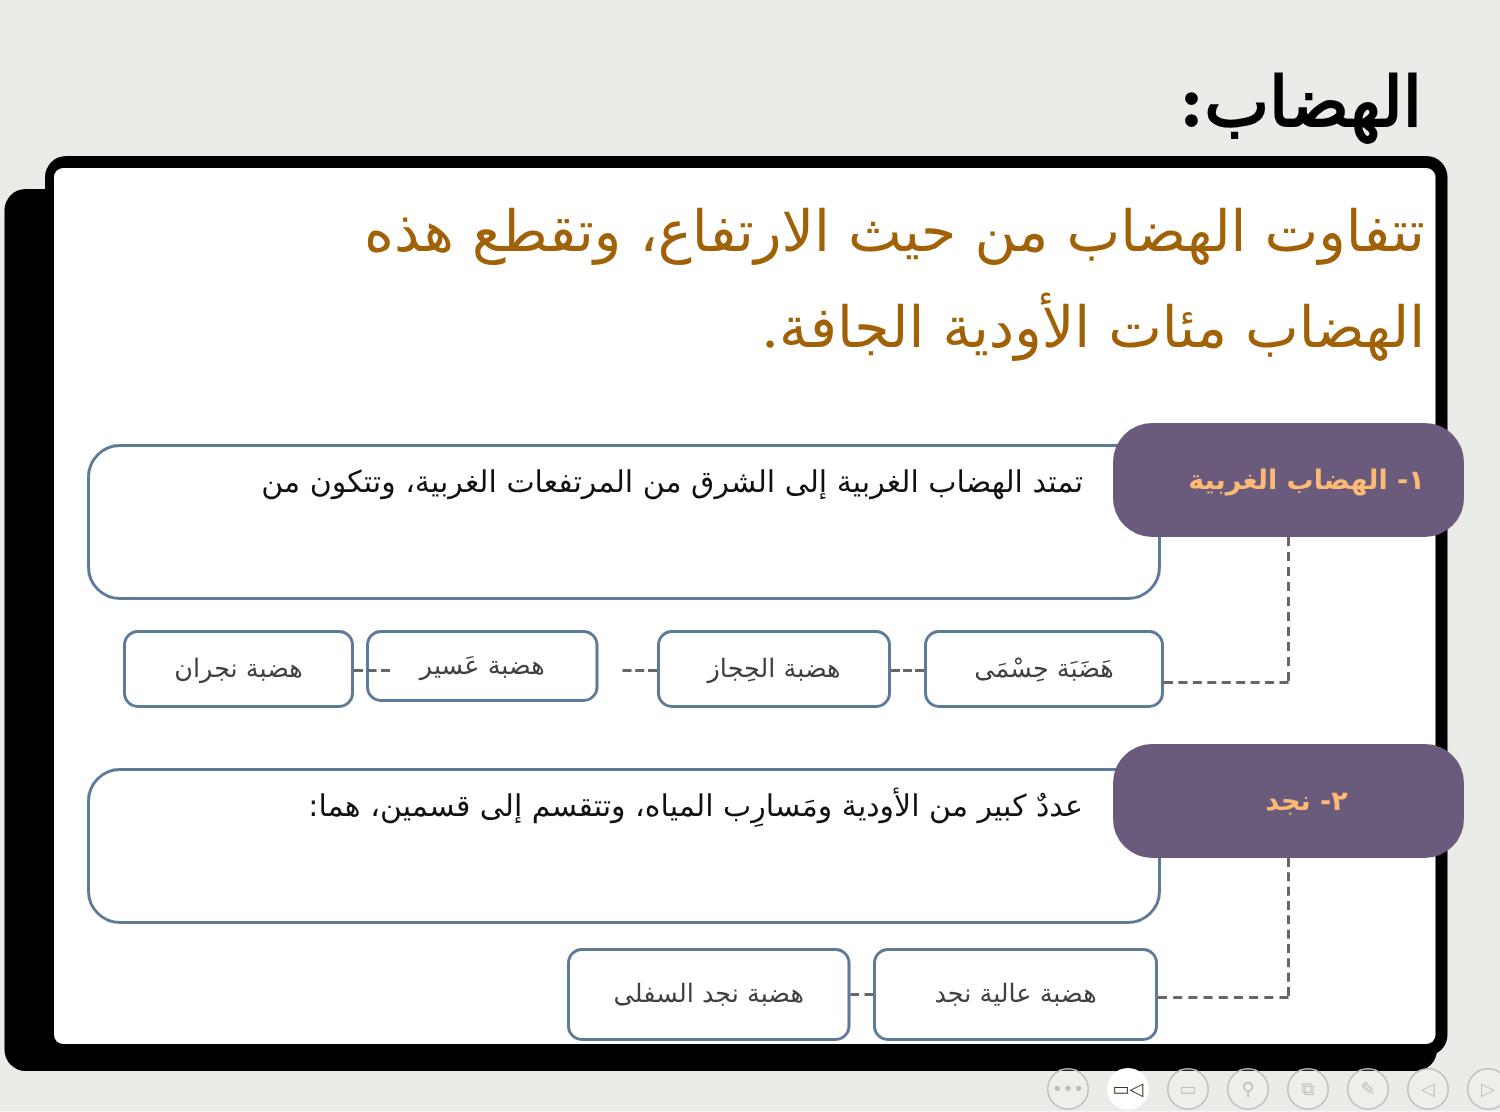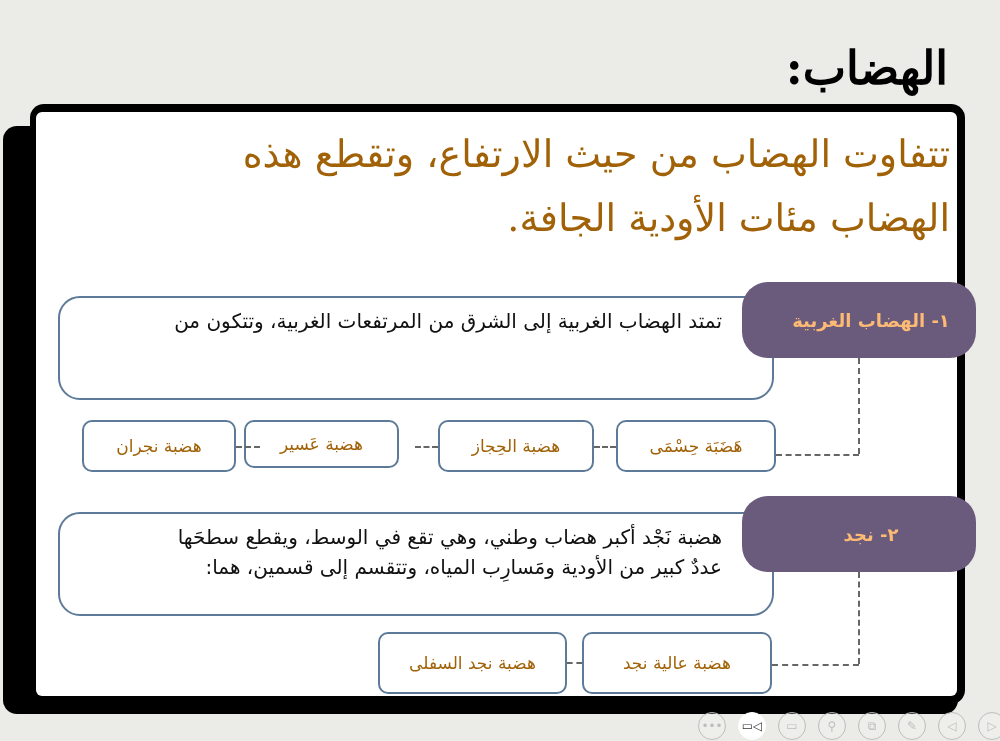--- a/index.html
+++ b/index.html
@@ -36,21 +36,21 @@
     border-radius:26px; font-weight:bold; font-size:18px;
     display:flex; align-items:center; justify-content:center;padding-left:24px;
   }
   .desc {
     position:absolute; background:#fff; border:2px solid #5d7a99;
     border-radius:22px; font-size:20px; line-height:30px; color:#111;
     padding:8px 14px; box-sizing:border-box; text-align:right;
   }
   .chip {
     position:absolute; background:#fff; border:2px solid #5d7a99;
-    border-radius:10px; font-size:17px; color:#a16207;
+    border-radius:10px; font-size:17px; color:#404040;
     display:flex; align-items:center; justify-content:center;
     box-sizing:border-box;
   }
   .dash-h { position:absolute; border-top:2px dashed #666; height:0; }
   .dash-v { position:absolute; border-left:2px dashed #666; width:0; }
   .toolbar {
     position:absolute; left:698px; top:712px; height:30px; direction:ltr;
     display:flex; gap:12px;
   }
   .tb-btn {
@@ -85,21 +85,20 @@
 
 <div class="chip" style="left:616px; top:420px; width:160px; height:52px;">هَضَبَة حِسْمَى</div>
 <div class="dash-h" style="left:594px; top:446px; width:22px;"></div>
 <div class="chip" style="left:438px; top:420px; width:156px; height:52px;">هضبة الحِجاز</div>
 <div class="dash-h" style="left:415px; top:446px; width:23px;"></div>
 <div class="chip" style="left:244px; top:420px; width:155px; height:48px;">هضبة عَسير</div>
 <div class="dash-h" style="left:236px; top:446px; width:24px;"></div>
 <div class="chip" style="left:82px; top:420px; width:154px; height:52px;">هضبة نجران</div>
 
 <div class="desc" style="left:58px; top:512px; width:716px; height:104px; padding-right:50px;">
-  <div>هضبة نَجْد أكبر هضاب وطني، وهي تقع في الوسط، ويقطع سطحَها</div>
   <div>عددٌ كبير من الأودية ومَسارِب المياه، وتتقسم إلى قسمين، هما:</div>
 </div>
 <div class="pill" style="left:742px; top:496px; width:210px; height:76px;">٢- نجد</div>
 
 <div class="dash-v" style="left:858px; top:572px; height:92px;"></div>
 <div class="dash-h" style="left:772px; top:664px; width:87px;"></div>
 
 <div class="chip" style="left:582px; top:632px; width:190px; height:62px;">هضبة عالية نجد</div>
 <div class="dash-h" style="left:567px; top:662px; width:15px;"></div>
 <div class="chip" style="left:378px; top:632px; width:189px; height:62px;">هضبة  نجد السفلى</div>

